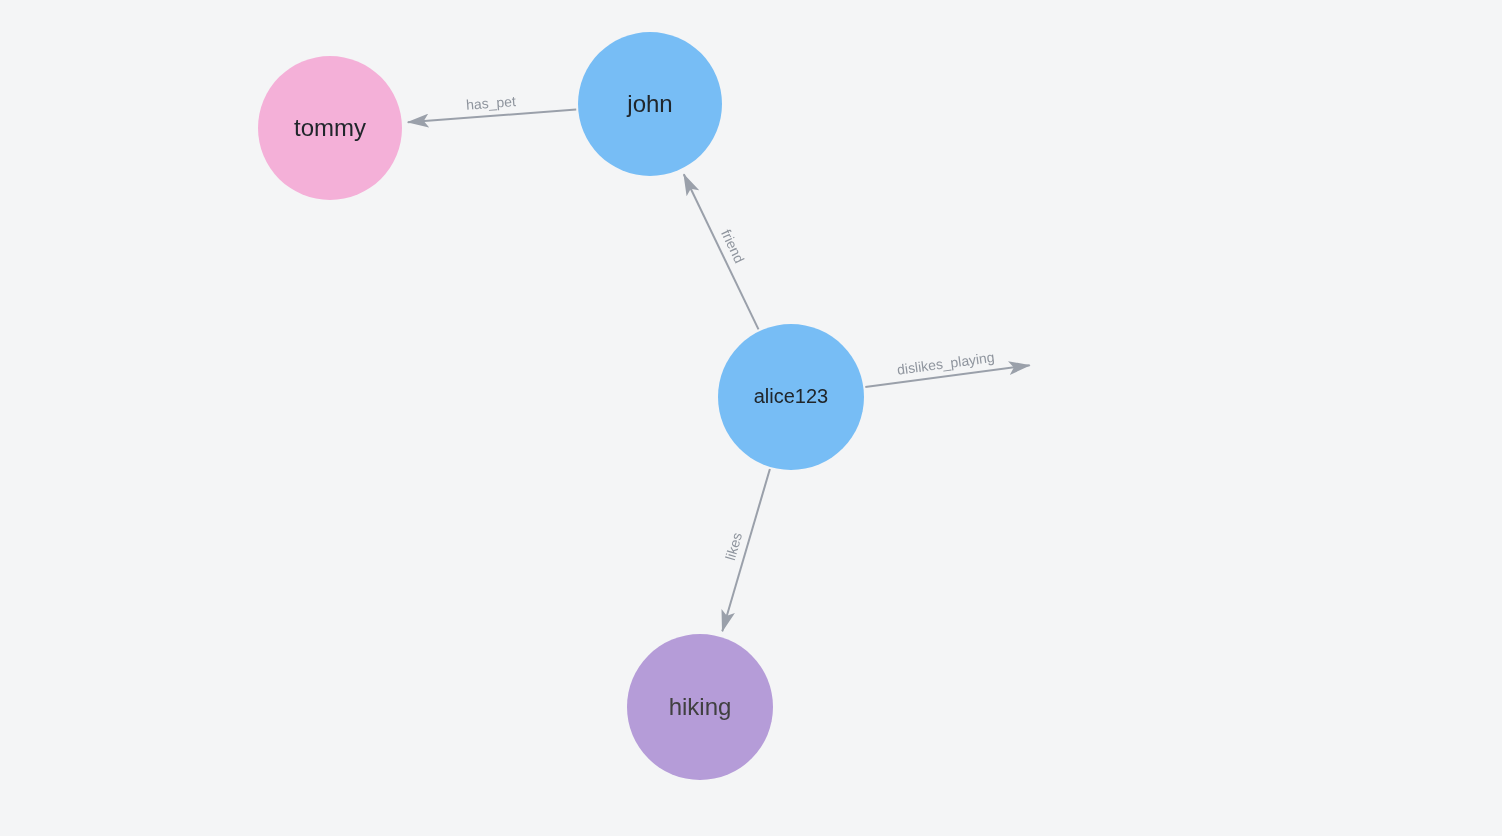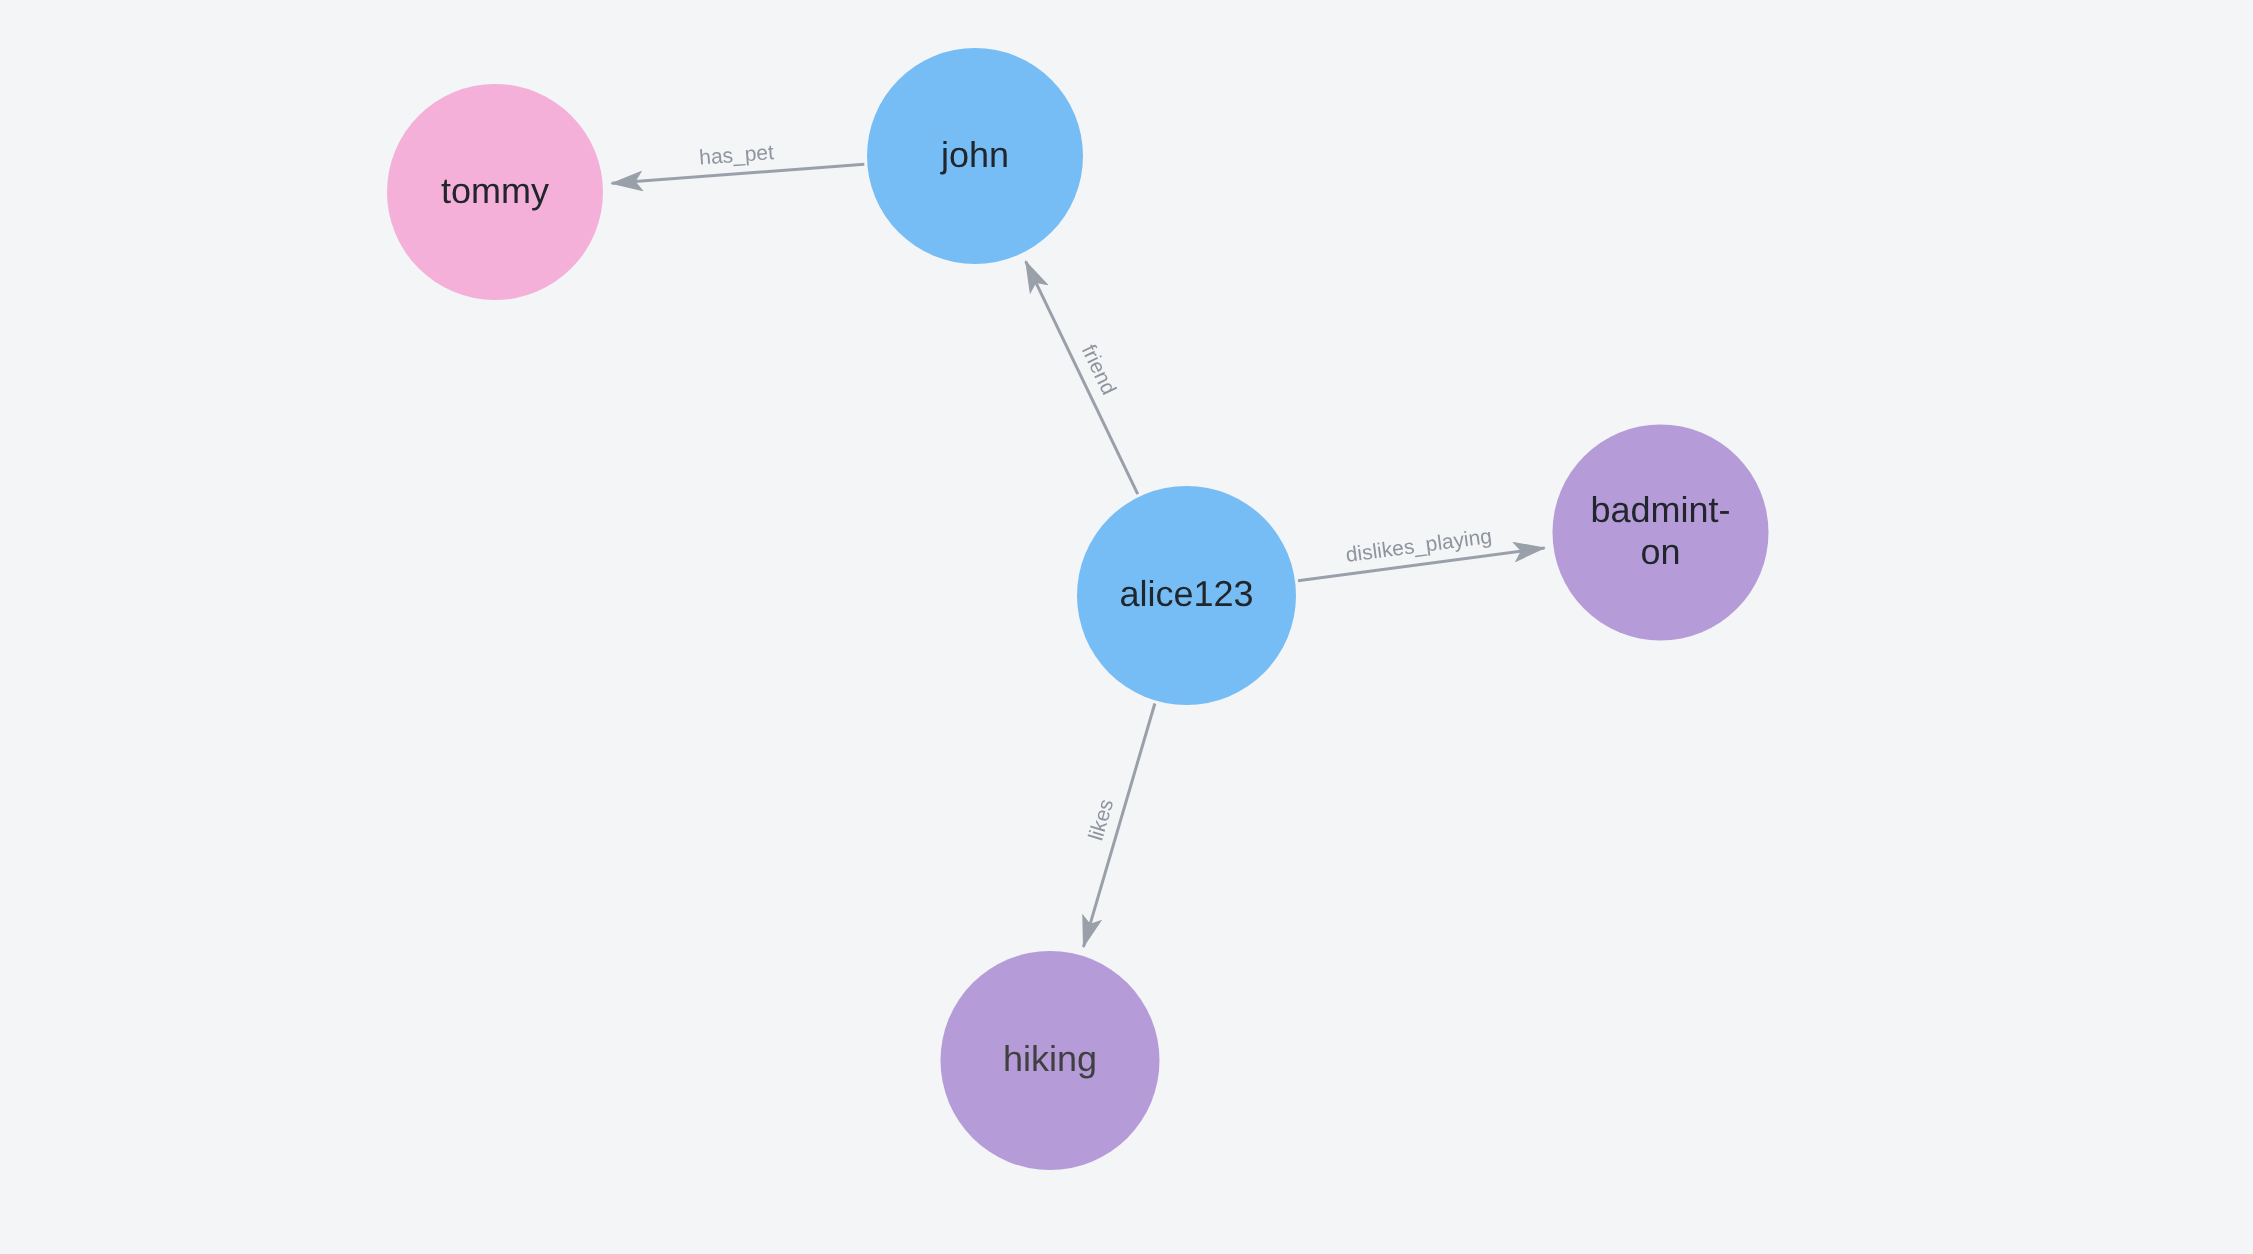--- a/index.html
+++ b/index.html
@@ -49,23 +49,19 @@
         <line x1="769.9" y1="469.0" x2="722.3" y2="631.2" stroke="#9aa0aa" stroke-width="2" marker-end="url(#arrowhead)"></line>
         <text class="edge-label" transform="translate(733.6,546.4) rotate(-73.64)" text-anchor="middle" dominant-baseline="central" fill="#8f959e" font-size="14">likes</text>
       </g>
     </svg>
     <div class="node" style="left: 578px; top: 32px; width: 144px; height: 144px; background: rgb(119, 189, 245); color: rgb(32, 38, 43); font-size: 24px;">
       <span class="caption-line">john</span>
     </div>
     <div class="node" style="left: 258px; top: 56px; width: 144px; height: 144px; background: rgb(244, 176, 216); color: rgb(32, 38, 43); font-size: 24px;">
       <span class="caption-line">tommy</span>
     </div>
-    <div class="node" style="left: 718px; top: 324px; width: 146px; height: 146px; background: rgb(119, 189, 245); color: rgb(32, 38, 43); font-size: 24px;">
+    <div class="node" style="left: 718px; top: 324px; width: 146px; height: 146px; background: rgb(119, 189, 245); color: rgb(32, 38, 43); font-size: 20px;">
       <span class="caption-line">alice123</span>
-    </div>
-    <div class="node" style="left: 1035px; top: 283px; width: 144px; height: 144px; background: rgb(181, 156, 216); color: rgb(32, 38, 43); font-size: 24px;">
-      <span class="caption-line">badmint-</span>
-      <span class="caption-line">on</span>
     </div>
     <div class="node" style="left: 627px; top: 634px; width: 146px; height: 146px; background: rgb(181, 156, 216); color: #404040; font-size: 24px;">
       <span class="caption-line">hiking</span>
     </div>
   </div>
 
 </body></html>

